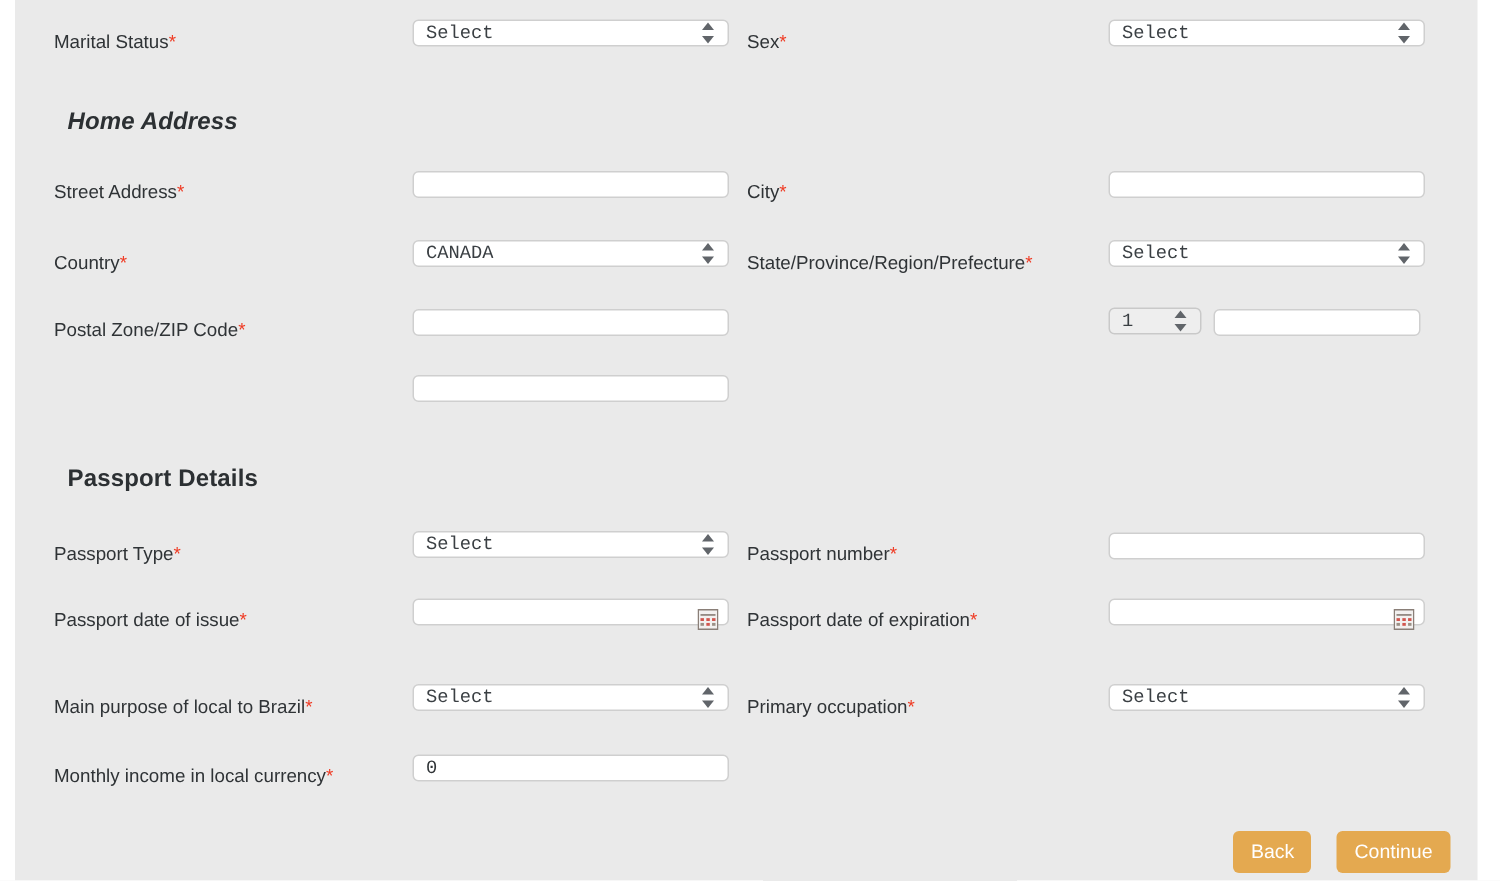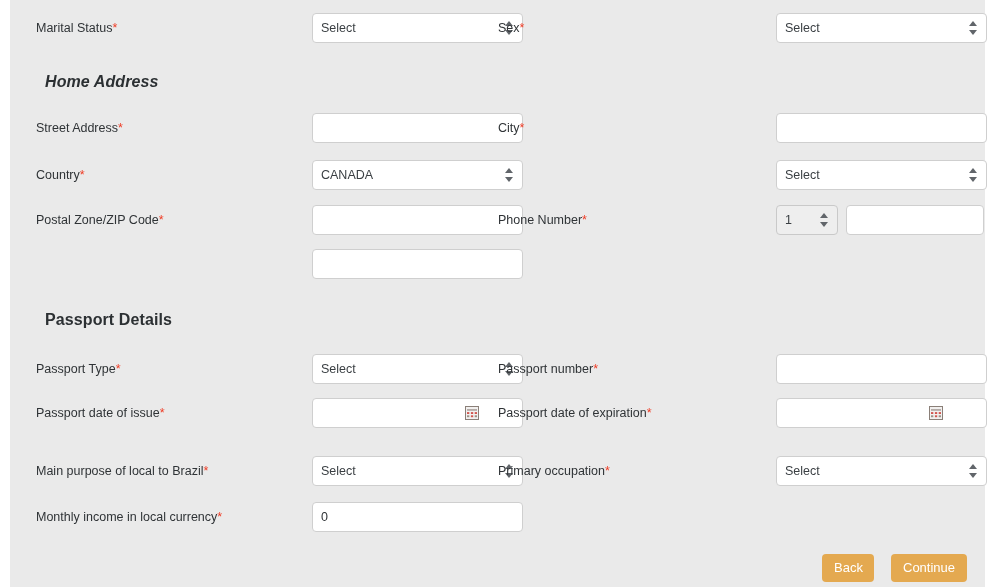--- a/index.html
+++ b/index.html
@@ -35,30 +35,29 @@
     color: #2f3336;
     white-space: nowrap;
   }
   .req { color: #ef3b24; font-size: 12.5px; }
 
   .field {
     position: absolute;
     height: 30px;
   }
   input.txt, .sel {
-    width: 100%; height: 30px;
+    width: 100%; height: 18px;
     background: #ffffff;
     border: 1px solid #cfcfcf;
     border-radius: 4px;
     font-size: 12.5px;
     color: #2f3336;
     padding: 0 8px;
-    font-family: Liberation Sans, sans-serif;
+    font-family: Liberation Mono, monospace;
     outline: none;
-    margin-left: 37px;
   }
   input.txt::placeholder { color: #9a9a9a; }
 
   .sel {
     position: relative;
     display: flex;
     align-items: center;
     line-height: 28px;
     cursor: default;
     padding-right: 24px;
@@ -196,40 +195,40 @@
           <span class="val">CANADA</span>
           <span class="arrows">
               <i class="up"></i>
               <i class="dn"></i>
             </span>
         </div>
       </div>
     </div>
 
     <div class="row" style="left:488px; top:160px; width:450px;">
+      <div class="label"><span>State/Province/Region/Prefecture</span><span class="req">*</span></div>
       <div class="field" style="left:241px; top:0; width:211px;">
         <div class="sel">
           <span class="val">Select</span>
           <span class="arrows">
               <i class="up"></i>
               <i class="dn"></i>
             </span>
         </div>
       </div>
     </div>
 
     <div class="row" style="left:26px; top:205px; width:450px;">
       <div class="label"><span>Postal Zone/ZIP Code</span><span class="req">*</span></div>
       <div class="field" style="left:239px; top:0; width:211px;">
         <input class="txt" type="text" value="" style="">
       </div>
     </div>
 
     <div class="row" style="left:488px; top:205px; width:450px;">
-      <div class="label"><span>Phone Number</span><span class="req">*</span></div>
       <div class="field" style="left:241px; top:0; width:211px;">
         <div class="phone-cc">
           <div class="sel grey">
             <span class="val">1</span>
             <span class="arrows">
                 <i class="up"></i>
                 <i class="dn"></i>
               </span>
           </div>
         </div>

